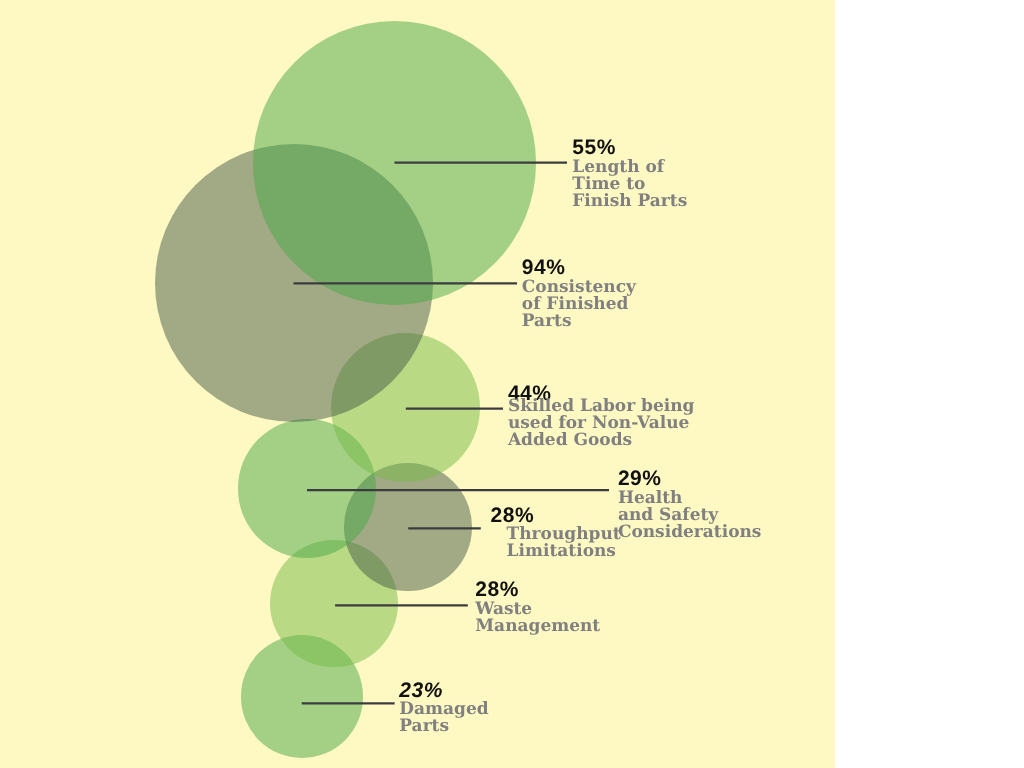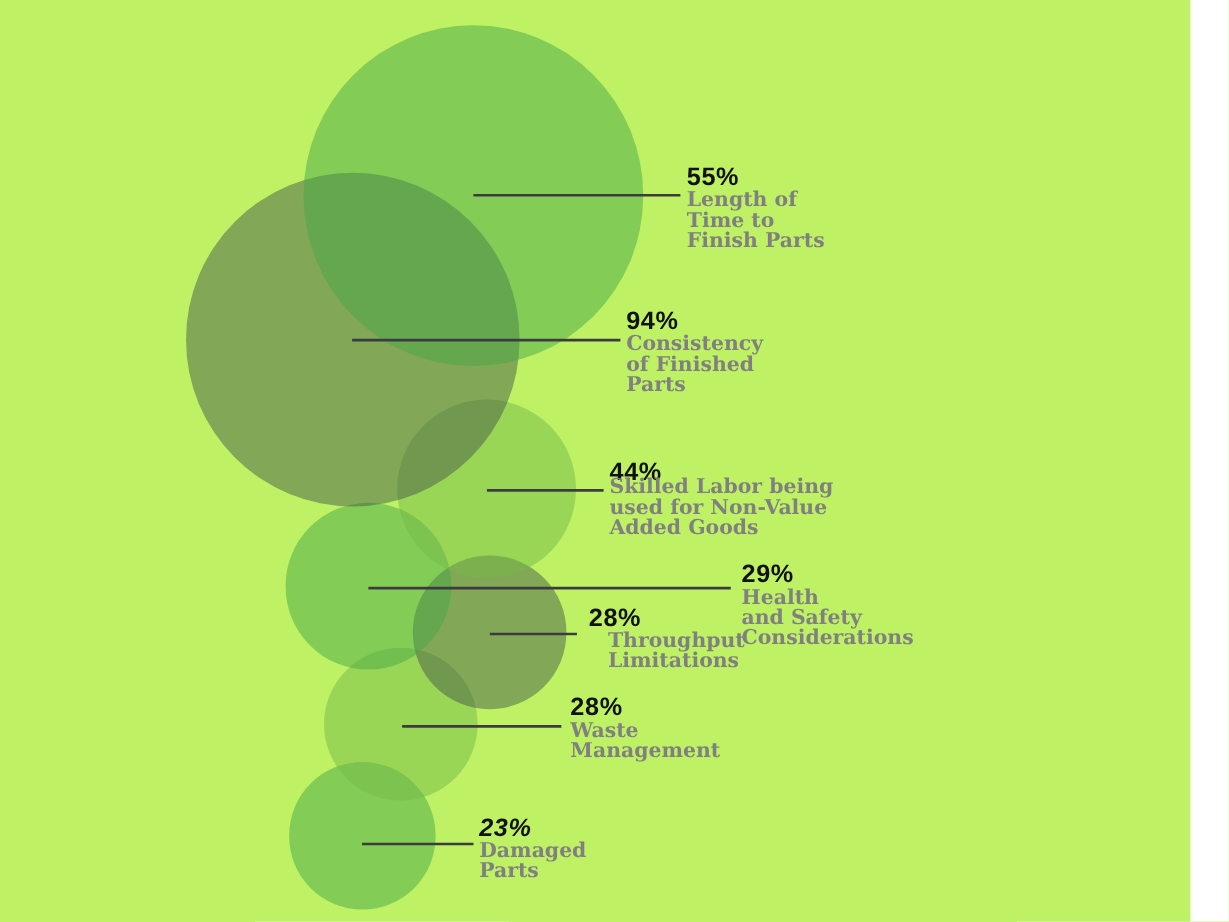--- a/index.html
+++ b/index.html
@@ -1,19 +1,19 @@
 <!DOCTYPE html>
 <html><head>
 <meta charset="utf-8">
 <title>Top Manufacturing Challenges - Bubble Chart</title>
 <style>
   html,body{margin:0;padding:0;}
   body{width:1024px;height:768px;background:#ffffff;overflow:hidden;
        font-family:"Liberation Sans",sans-serif;}
-  #chart{position:relative;width:992px;height:768px;background:#bef264;overflow:hidden;}
+  #chart{position:relative;width:835px;height:768px;background:#fef9c3;overflow:hidden;}
   .bubble{position:absolute;border-radius:50%;}
   #leaders{position:absolute;left:0;top:0;width:1024px;height:768px;z-index:100;
            pointer-events:none;}
   .pct{position:absolute;font-family:"Liberation Sans",sans-serif;font-weight:bold;
        font-size:21px;line-height:21px;color:#111111;white-space:nowrap;
        letter-spacing:0.55px;transform:translateZ(0);
        text-rendering:geometricPrecision;}
   .desc{position:absolute;font-family:"DejaVu Serif",serif;font-weight:bold;
         font-size:17px;line-height:17px;color:#808080;white-space:pre;
         transform:translateZ(0);text-rendering:geometricPrecision;}

